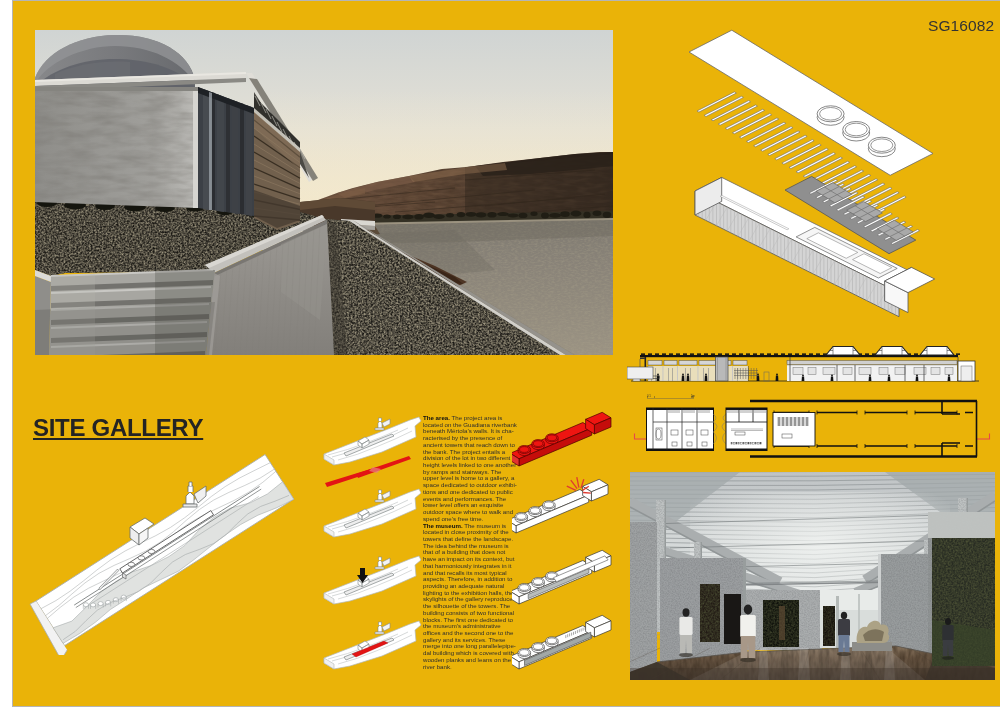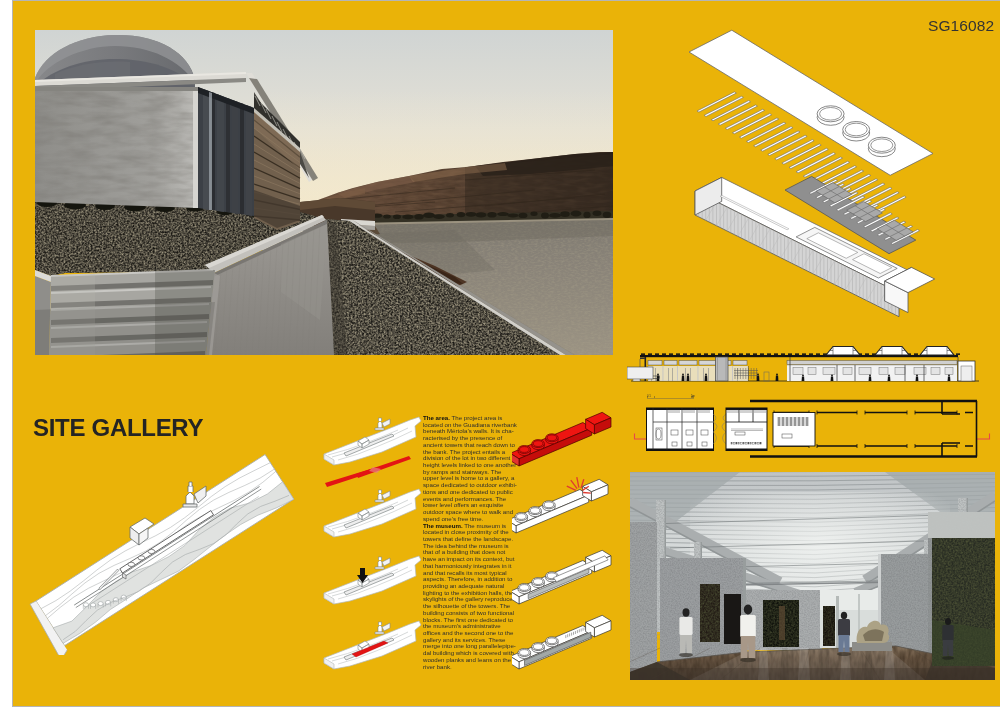--- a/index.html
+++ b/index.html
@@ -1,20 +1,20 @@
 <!DOCTYPE html>
 <html><head><meta charset="utf-8">
 <style>
 html,body{margin:0;padding:0;background:#fff;}
 body{width:1000px;height:707px;position:relative;font-family:"Liberation Sans",sans-serif;overflow:hidden;}
 .abs{position:absolute;}
 #board{position:absolute;left:12px;top:0;width:1000px;height:707px;background:#eab308;}
 #frame{position:absolute;left:0;top:0;width:998px;height:705px;border:1px solid #b5b5b5;}
 #code{position:absolute;left:916px;top:17px;font-size:15.5px;color:#333;letter-spacing:0.1px;}
-#title{position:absolute;left:21px;top:414px;font-size:24px;font-weight:bold;color:#242424;letter-spacing:-0.3px;}
+#title{position:absolute;left:21px;top:414px;font-size:24px;font-weight:bold;color:#242424;letter-spacing:-0.3px;text-decoration:underline;}
 #essay{position:absolute;left:411px;top:415px;width:94px;font-size:6.15px;line-height:6.72px;color:#2e2e2e;}
 #essay b{color:#111;}
 </style></head>
 <body>
 <div id="board">
 
 <div id="frame"></div>
 
 <div id="code">SG16082</div>
 

